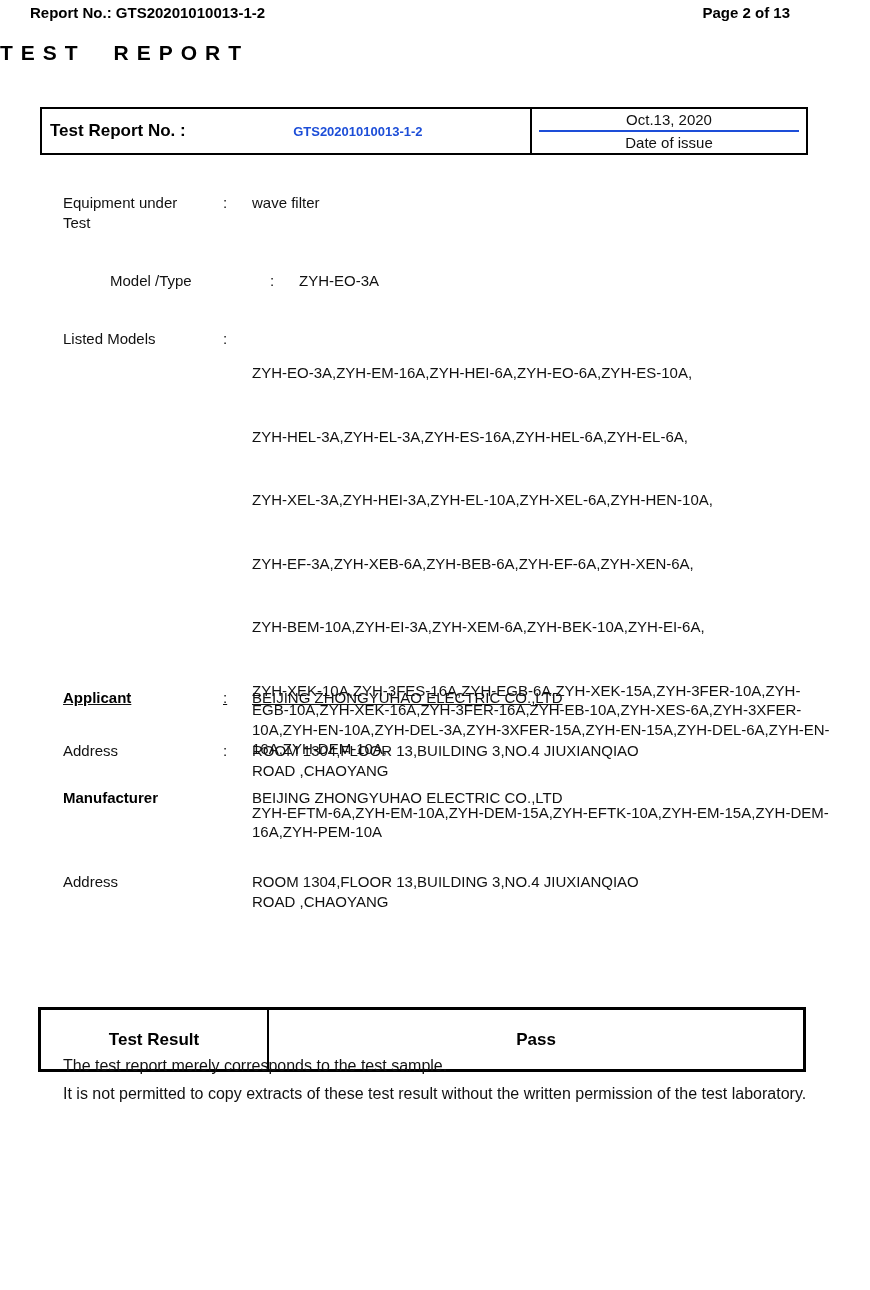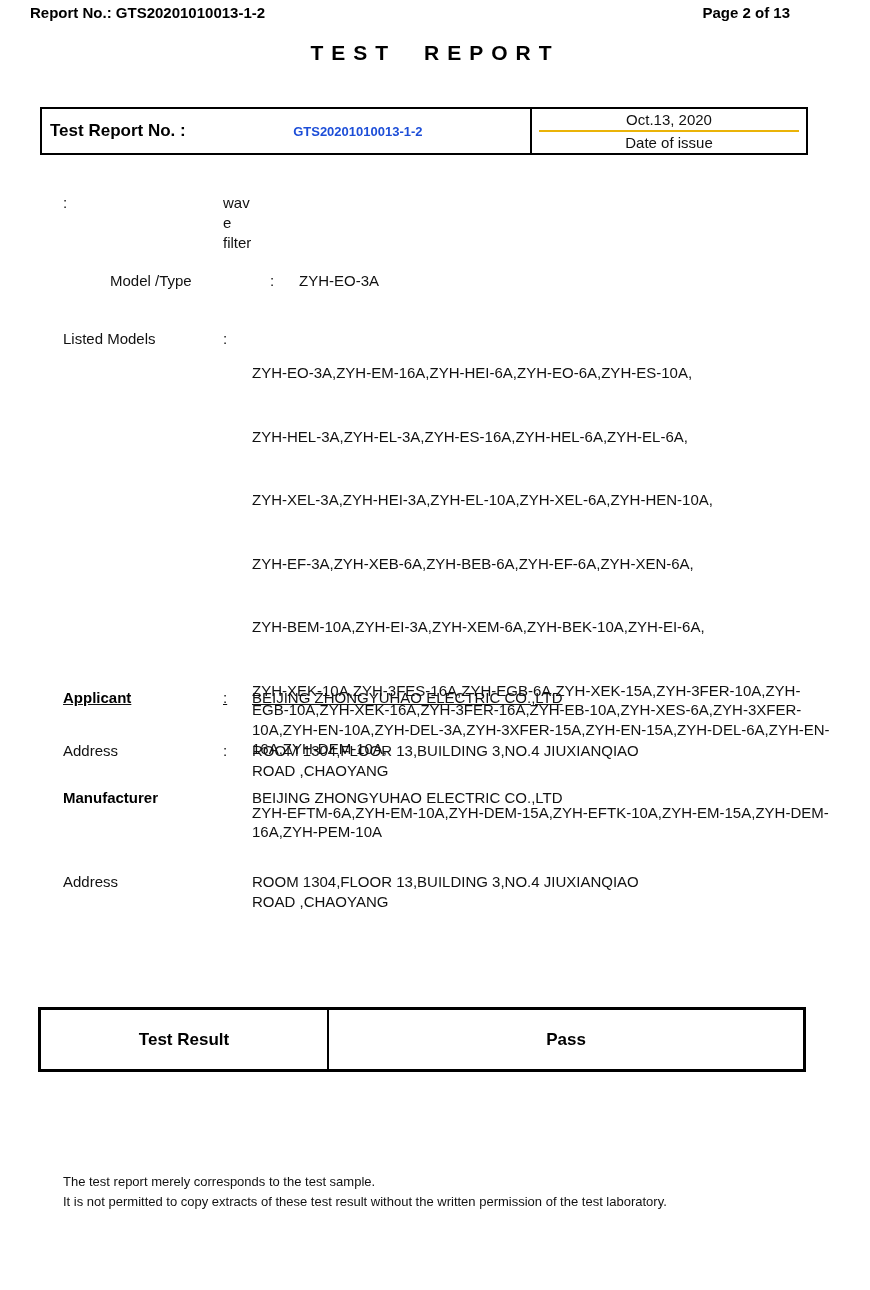--- a/index.html
+++ b/index.html
@@ -13,36 +13,36 @@
   }
   .page { position:relative; width:870px; height:1290px; background:#ffffff;border-radius:22px; }
 
   
   .hdr-left  { position:absolute; top:4px; left:30px;  font-size:15px; font-weight:bold; color:#000; }
   .hdr-right { position:absolute; top:4px; right:80px; font-size:15px; font-weight:bold; color:#000; }
 
   
   .doc-title {
     position:absolute; top:41px; left:0; width:100%;
-    text-align:center; font-size:21px; font-weight:bold; color:#000;
+    font-size:21px; font-weight:bold; color:#000;
     letter-spacing:8px; word-spacing:14px;
   }
 
   
   .report-table {
     position:absolute; top:107px; left:40px; width:768px; height:48px;
     border:2.5px solid #000; display:flex; background:#fff;
   }
   .rt-left { width:488px; display:flex; align-items:center; }
   .rt-label { font-weight:bold; font-size:17px; color:#000; padding-left:8px; white-space:nowrap; }
   .rt-number { font-weight:bold; font-size:13px; color:#1d4ed8; margin:0 auto; }
   .rt-right { flex:1; border-left:2.5px solid #000; display:flex; flex-direction:column; font-size:15px; }
   .rt-date {
     flex:1; display:flex; align-items:center; justify-content:center;
-    border-bottom:2px solid #eab308; margin:0 7px;
+    border-bottom:2px solid #1d4ed8; margin:0 7px;
   }
   .rt-date-caption { flex:1; display:flex; align-items:center; justify-content:center; }
 
   
   .field-row {
     position:absolute; left:63px; width:767px;
     display:grid; grid-template-columns:160px 29px 1fr;
     font-size:15px; line-height:20px; align-items:start;
   }
   .f-label { white-space:pre-line; }
@@ -57,32 +57,32 @@
   .row-manufacturer { top:788px; }
   .row-address2     { top:872px; }
   .models-list p { margin:14px 0 10px 0; line-height:19.5px; overflow-wrap:break-word; }
 
   
   .result-table {
     position:absolute; top:1007px; left:38px; width:768px; height:65px;
     border:3px solid #000; display:flex; background:#fff;
   }
   .res-left {
-    width:288px; border-right:2px solid #000;
+    width:228px; border-right:2px solid #000;
     display:flex; align-items:center; justify-content:center;
     font-weight:bold; font-size:17px; color:#000;
   }
   .res-right {
     flex:1; display:flex; align-items:center; justify-content:center;
     font-weight:bold; font-size:17px; color:#000;
   }
 
   
-  .footer-notes { position:absolute; top:1172px; left:63px; width:769px; font-size:13px; line-height:19.5px; }
-  .footer-notes .justify { text-align:justify; text-align-last:left; }
+  .footer-notes { position:absolute; top:1056px; left:63px; width:769px; font-size:16px; line-height:19.5px; }
+  .footer-notes .justify { text-align:justify; text-align-last:left;margin-top:8px; }
 </style>
 </head>
 <body>
 
 <div class="page">
 
   <div class="hdr-left">Report No.: GTS20201010013-1-2</div>
   <div class="hdr-right">Page 2 of 13</div>
 
   <div class="doc-title">TEST REPORT</div>
@@ -92,20 +92,22 @@
       <span class="rt-label">Test Report No. :</span>
       <span class="rt-number">GTS20201010013-1-2</span>
     </div>
     <div class="rt-right">
       <div class="rt-date">Oct.13, 2020</div>
       <div class="rt-date-caption">Date of issue</div>
     </div>
   </div>
 
   <div class="field-row row-equipment">
+    <div class="f-label">Equipment under
+Test</div>
     <div class="f-sep">:</div>
     <div class="f-value">wave filter</div>
   </div>
 
   <div class="field-row row-model">
     <div class="f-label">Model /Type</div>
     <div class="f-sep">:</div>
     <div class="f-value">ZYH-EO-3A</div>
   </div>
 

